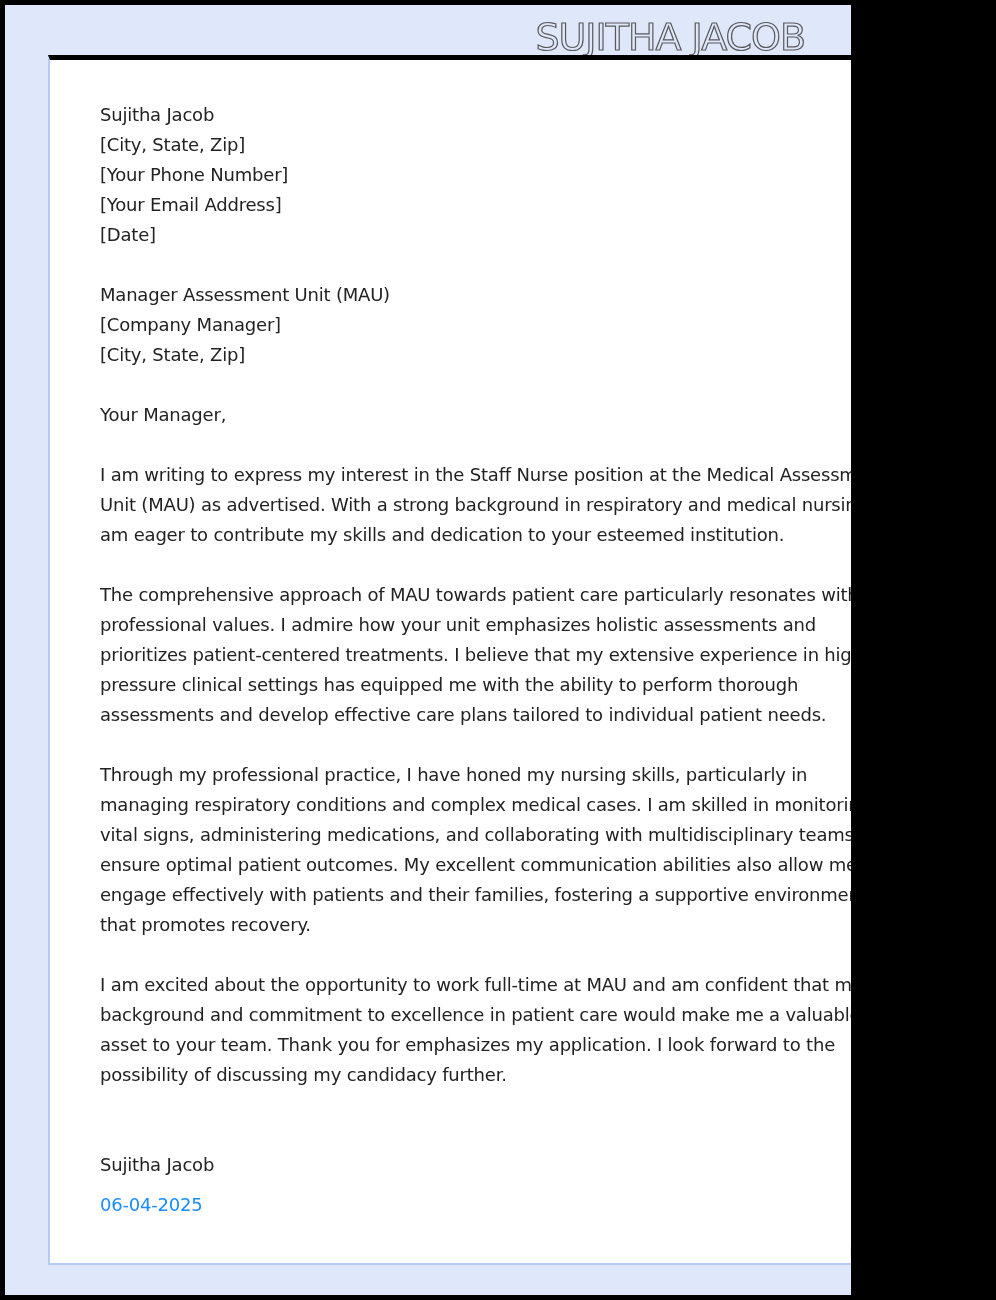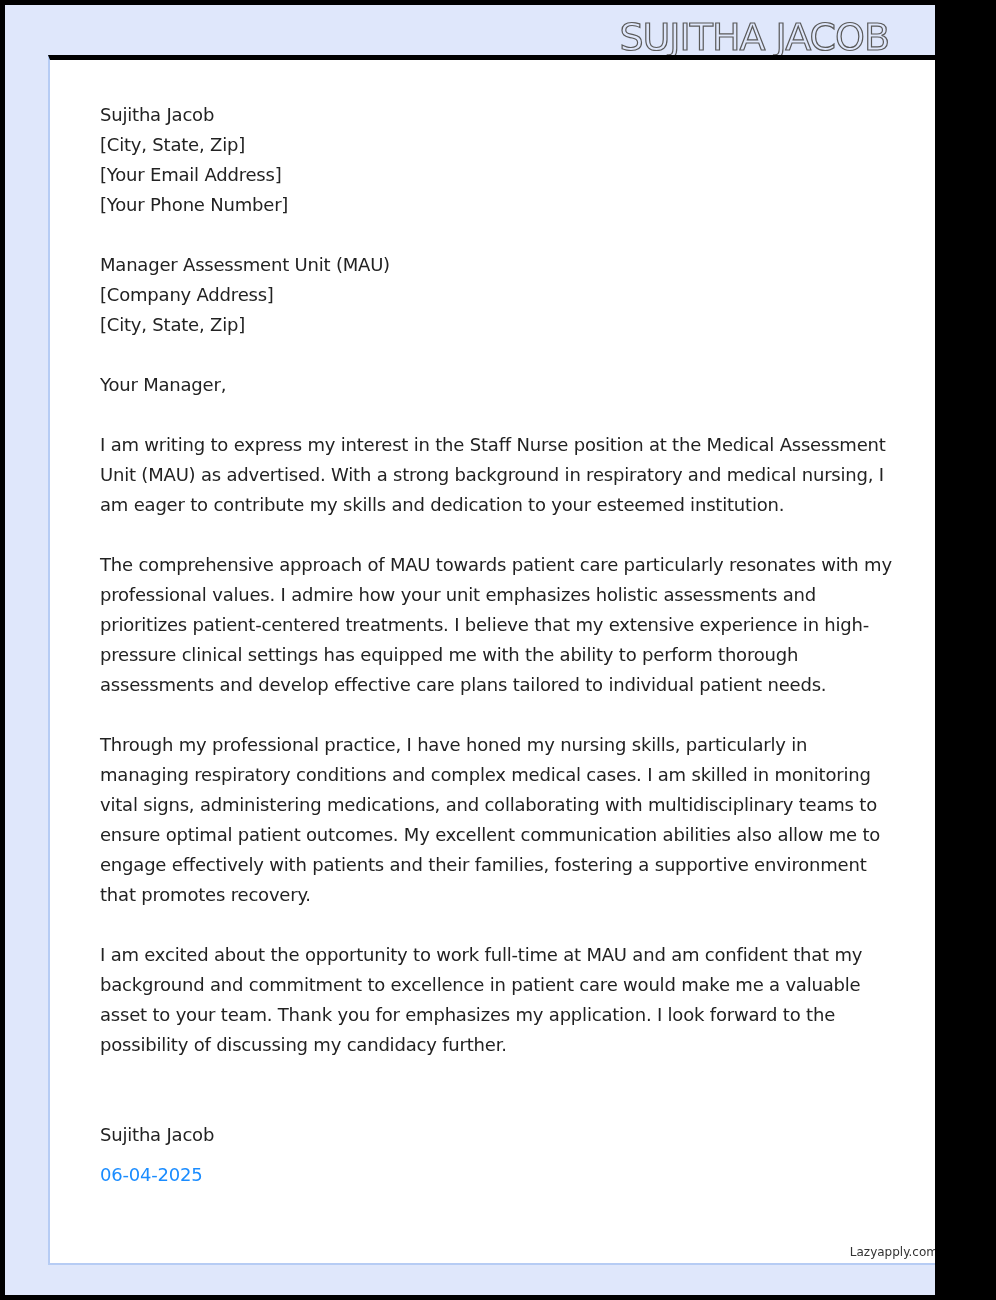--- a/index.html
+++ b/index.html
@@ -3,21 +3,21 @@
   <meta charset="utf-8">
   <style>
     html, body { margin: 0; padding: 0; }
     body {
       width: 996px; height: 1300px; overflow: hidden;
       background: #000;
       font-family: "DejaVu Sans", sans-serif;
     }
     .frame {
       position: absolute; left: 5px; top: 5px;
-      width: 930px; height: 1290px;
+      width: 846px; height: 1290px;
       background: #dfe7fb;
       overflow: hidden;
     }
     .title {
       position: absolute;
       right: 46px; top: 10px;
       font-family: "DejaVu Sans", sans-serif;
       font-size: 38px;
       line-height: 44px;
       letter-spacing: -1px;
@@ -63,25 +63,26 @@
 </head>
 <body>
 
 <div class="frame">
   <div class="title">SUJITHA JACOB</div>
 
   <div class="page">
     <div class="content">
       <div class="line">Sujitha Jacob</div>
       <div class="line">[City, State, Zip]</div>
+      <div class="line">[Your Phone Number]</div>
       <div class="line">[Your Email Address]</div>
-      <div class="line">[Your Phone Number]</div>
+      <div class="line">[Date]</div>
       <div class="gap"></div>
       <div class="line">Manager Assessment Unit (MAU)</div>
-      <div class="line">[Company Address]</div>
+      <div class="line">[Company Manager]</div>
       <div class="line">[City, State, Zip]</div>
       <div class="gap"></div>
       <div class="line">Your Manager,</div>
       <div class="gap"></div>
       <div class="para">I am writing to express my interest in the Staff Nurse position at the Medical Assessment Unit (MAU) as advertised. With a strong background in respiratory and medical nursing, I am eager to contribute my skills and dedication to your esteemed institution.</div>
       <div class="gap"></div>
       <div class="para">The comprehensive approach of MAU towards patient care particularly resonates with my professional values. I admire how your unit emphasizes holistic assessments and prioritizes patient-centered treatments. I believe that my extensive experience in high-pressure clinical settings has equipped me with the ability to perform thorough assessments and develop effective care plans tailored to individual patient needs.</div>
       <div class="gap"></div>
       <div class="para">Through my professional practice, I have honed my nursing skills, particularly in managing respiratory conditions and complex medical cases. I am skilled in monitoring vital signs, administering medications, and collaborating with multidisciplinary teams to ensure optimal patient outcomes. My excellent communication abilities also allow me to engage effectively with patients and their families, fostering a supportive environment that promotes recovery.</div>
       <div class="gap"></div>

